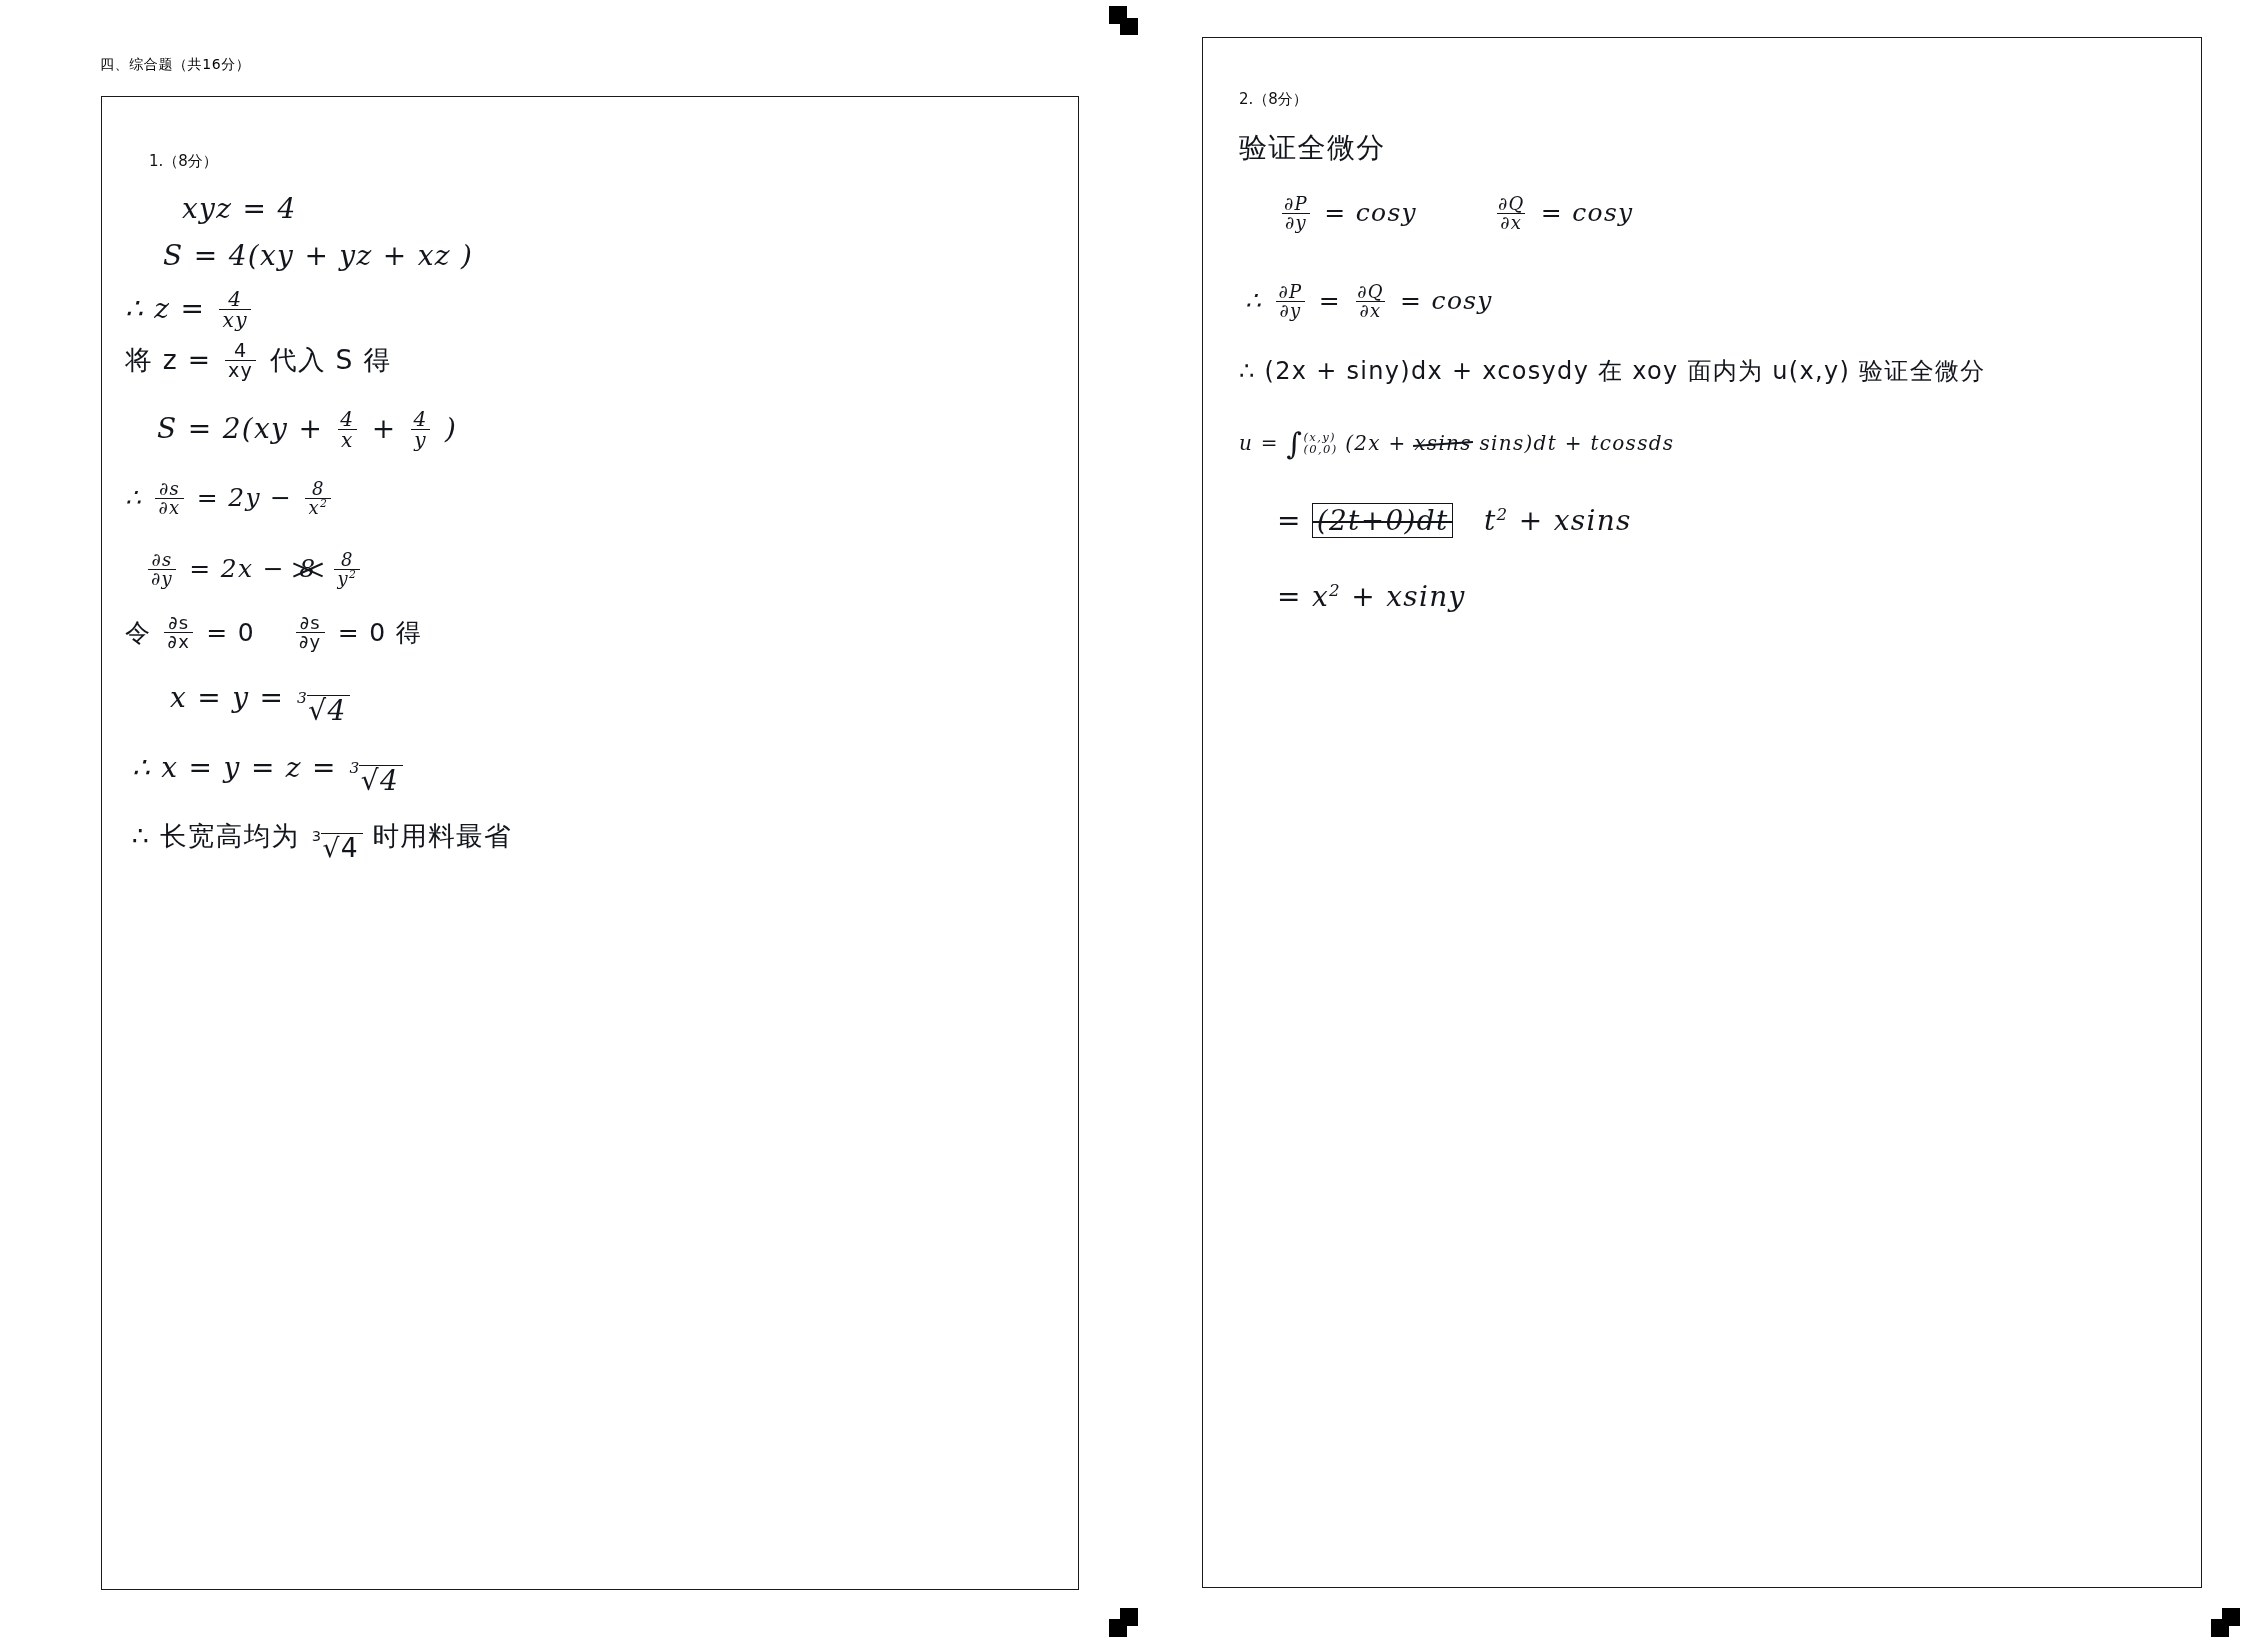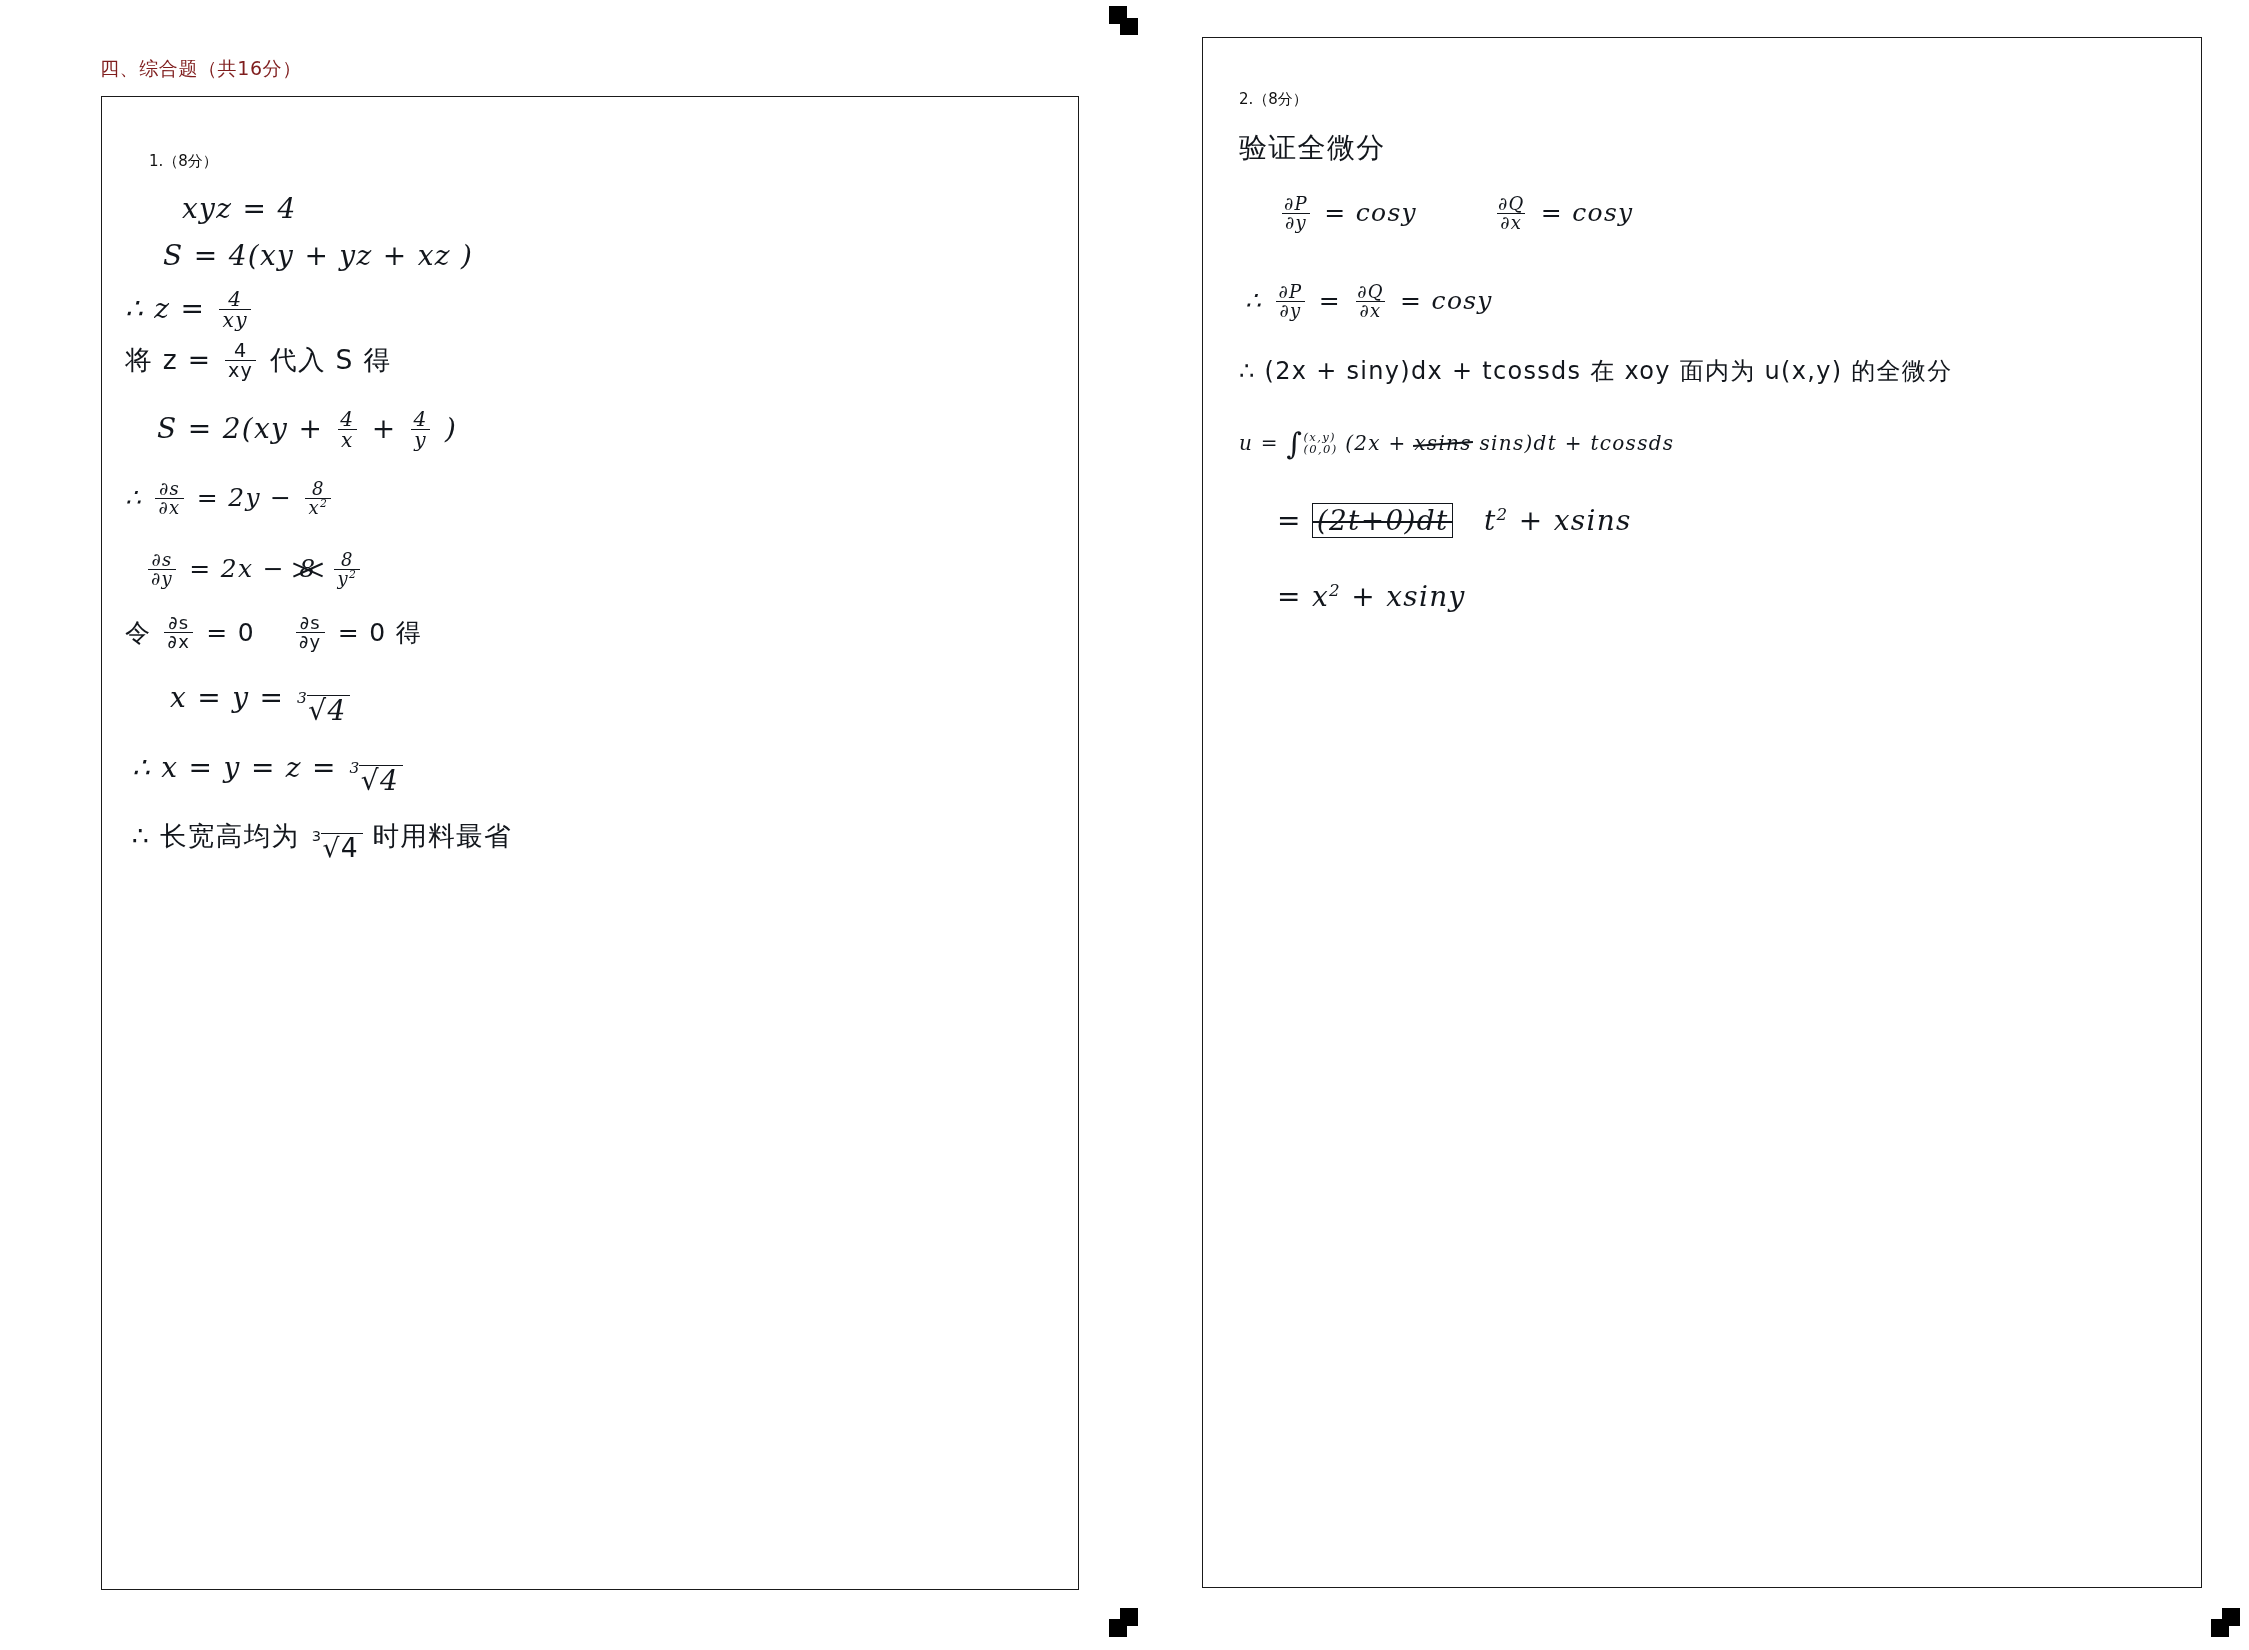--- a/index.html
+++ b/index.html
@@ -39,22 +39,22 @@
     background: #ffffff;
   }
   .answer-box {
     position: absolute;
     border: 1.9px solid #1a1a1a;
     background: #ffffff;
     box-sizing: border-box;
   }
   .section-heading {
     position: absolute;
-    font-size: 19px;
-    color: #7f1d1d;
+    font-size: 14px;
+    color: #000000;
     letter-spacing: 0.6px;
     white-space: nowrap;
     font-family: "DejaVu Sans", sans-serif;
   }
   .q-label {
     position: absolute;
     font-size: 15px;
     color: #111;
     white-space: nowrap;
     font-family: "DejaVu Sans", sans-serif;
@@ -287,21 +287,21 @@
         <span class="num">∂P</span>
         <span class="den">∂y</span>
       </span>
     = <span class="frac">
         <span class="num">∂Q</span>
         <span class="den">∂x</span>
       </span> = cosy
   </div>
 
   <div class="hw hw-cn" style="left:100px; top:359px; font-size:24px;">
-    ∴ (2x + siny)dx + tcossds 在 xoy 面内为 u(x,y) 的全微分
+    ∴ (2x + siny)dx + xcosydy 在 xoy 面内为 u(x,y) 验证全微分
   </div>
 
   <div class="hw hw-en" style="left:100px; top:425px; font-size:20px;">
     u = <span style="font-size:1.5em; position:relative; top:3.8px;">∫</span><span style="display:inline-flex; flex-direction:column; font-size:0.58em; line-height:1.05; vertical-align:middle; position:relative; top:-1.3px;">
         <span>(x,y)</span>
         <span>(0,0)</span>
       </span>
     (2x + <span class="strike">xsins</span> sins)dt + tcossds
   </div>
 

